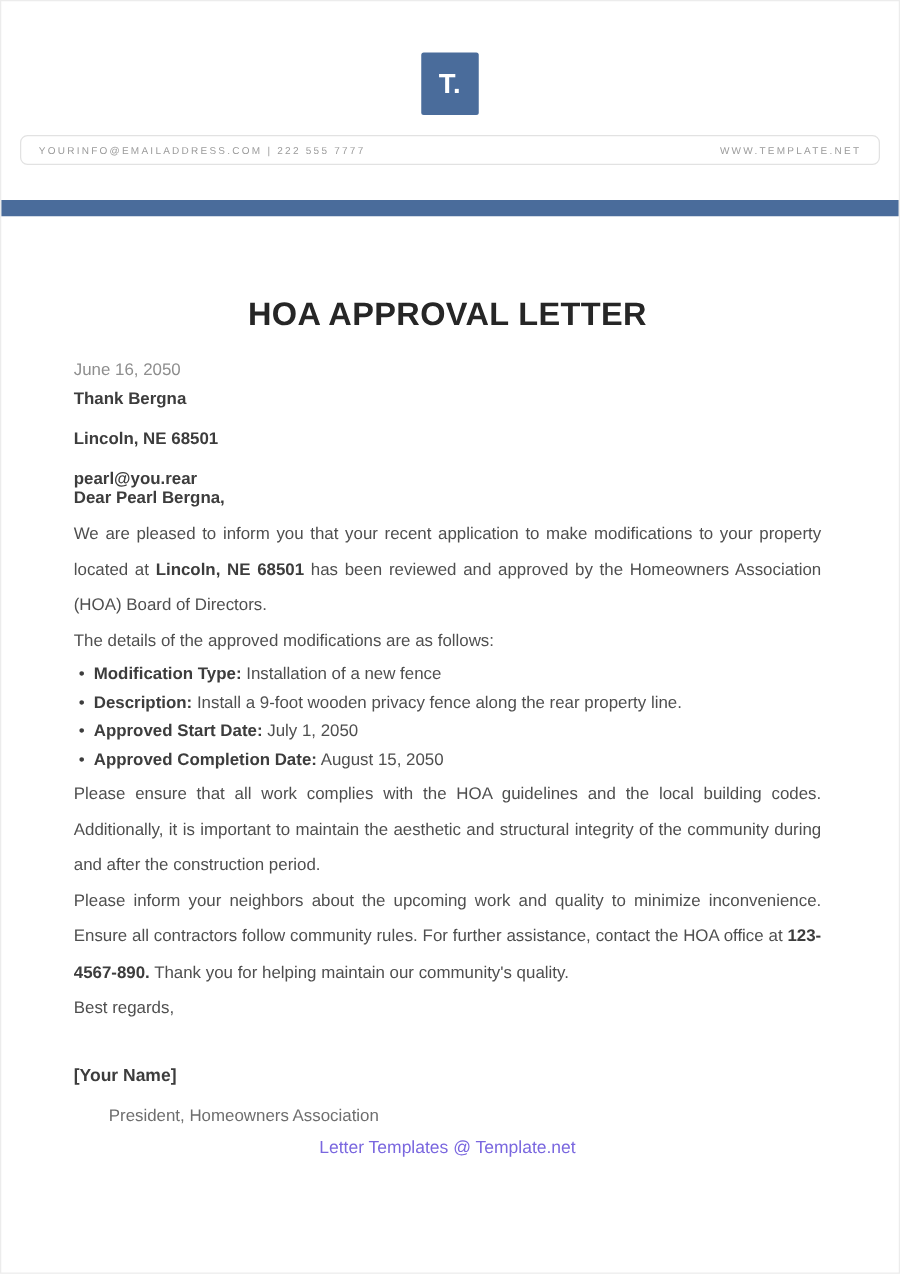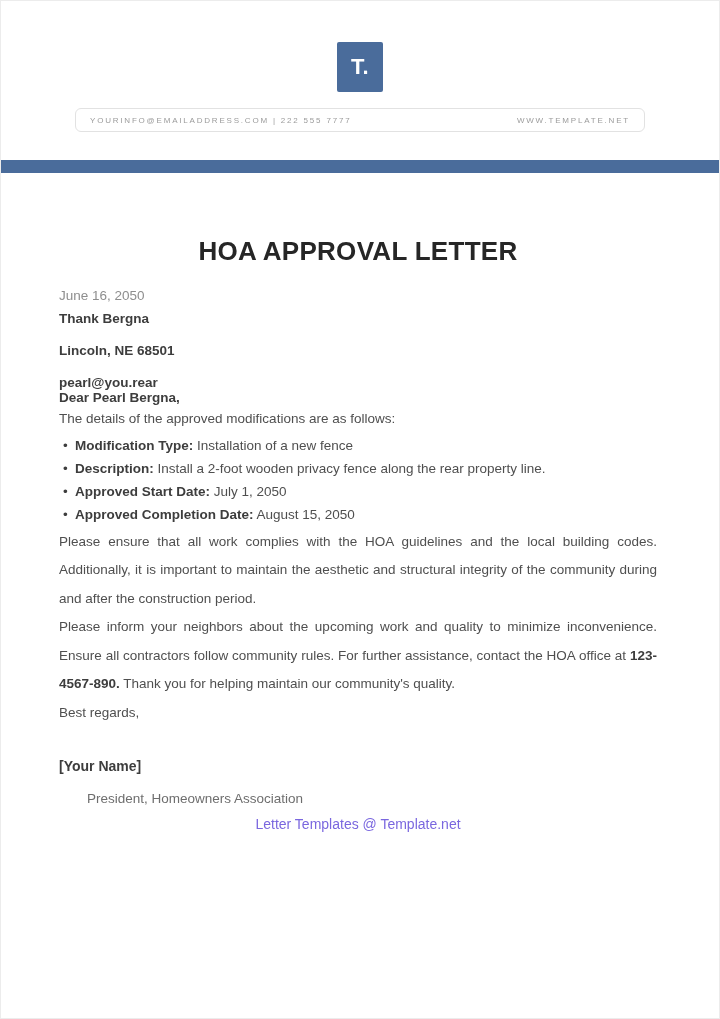--- a/index.html
+++ b/index.html
@@ -22,21 +22,21 @@
   .logo {
     width:46px; height:50px;
     margin:41px auto 0;
     background:#4a6c9b;
     border-radius:2px;
     display:flex; align-items:center; justify-content:center;
     color:#ffffff; font-weight:bold; font-size:22px;
     letter-spacing:0.5px;
   }
   .contact-bar {
-    width:570px; height:24px;
+    width:688px; height:24px;
     margin:16px auto 0;
     border:1px solid #e2e2e2;
     border-radius:6px;
     display:flex; align-items:center; justify-content:space-between;
     padding:0 14px;
     font-size:8px;
     letter-spacing:1.8px;
     color:#9b9b9b;
     white-space:nowrap;
   }
@@ -126,26 +126,27 @@
 
   <main>
     <h1>HOA APPROVAL LETTER</h1>
 
     <div class="line date">June 16, 2050</div>
     <div class="line addr-name">Thank Bergna</div>
     <div class="line addr-line">Lincoln, NE 68501</div>
     <div class="line addr-email">pearl@you.rear</div>
     <div class="line salutation">Dear Pearl Bergna,</div>
 
+    <p class="body para1"><span>We are pleased to inform you that your recent application to make modifications to your property located at </span><b>Lincoln, NE 68501</b><span> has been reviewed and approved by the Homeowners Association (HOA) Board of Directors.</span></p>
 
     <p class="body intro-line">The details of the approved modifications are as follows:</p>
 
     <ul class="bullets">
       <li><b>Modification Type:</b><span> Installation of a new fence</span></li>
-      <li><b>Description:</b><span> Install a 2-foot wooden privacy fence along the rear property line.</span></li>
+      <li><b>Description:</b><span> Install a 9-foot wooden privacy fence along the rear property line.</span></li>
       <li><b>Approved Start Date:</b><span> July 1, 2050</span></li>
       <li><b>Approved Completion Date:</b><span> August 15, 2050</span></li>
     </ul>
 
     <p class="body">Please ensure that all work complies with the HOA guidelines and the local building codes. Additionally, it is important to maintain the aesthetic and structural integrity of the community during and after the construction period.</p>
 
     <p class="body"><span>Please inform your neighbors about the upcoming work and quality to minimize inconvenience. Ensure all contractors follow community rules. For further assistance, contact the HOA office at </span><b>123-4567-890.</b><span> Thank you for helping maintain our community's quality.</span></p>
 
     <p class="closing">Best regards,</p>
 

